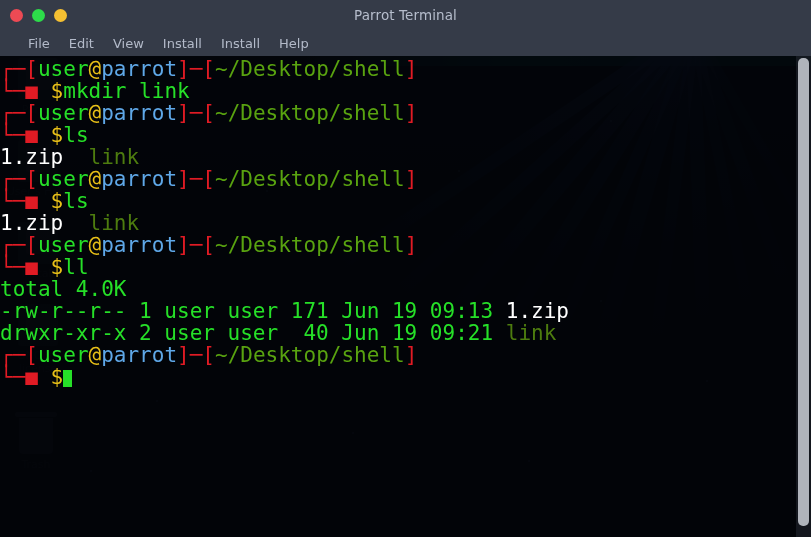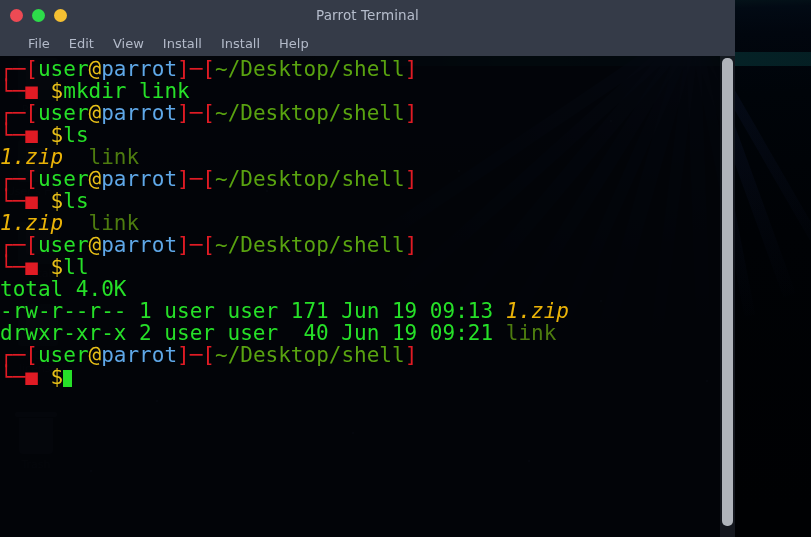--- a/index.html
+++ b/index.html
@@ -85,21 +85,21 @@
     left: -4px; top: -6px;
     width: 42px; height: 5px;
     background: rgba(190,200,215,0.10);
     border-radius: 2px;
   }
 
   
   #terminal-window {
     position: absolute;
     left: 0; top: 0;
-    width: 735px;
+    width: 811px;
     height: 537px;
     display: flex;
     flex-direction: column;
   }
   #titlebar {
     height: 30px;
     min-height: 30px;
     background: #353b48;
     position: relative;
     display: flex;
@@ -182,21 +182,21 @@
 
   .line { height: 22px; }
 
   
   .c-red     { color: #e01b24; }
   .c-green   { color: #26e028; }
   .c-yellow  { color: #e8c018; }
   .c-blue    { color: #5fa8e8; }
   .c-olive   { color: #59a310; }
   .c-dirblue { color: #4d7c0f; }
-  .c-zipred  { color: #eab308; font-style: italic; }
+  .c-zipred  { color: #ffffff; }
 
   .deco { color: #e01b24; }
 
   .cursor {
     display: inline-block;
     width: 9px;
     height: 17px;
     background: #26e028;
     vertical-align: -3px;
   }

